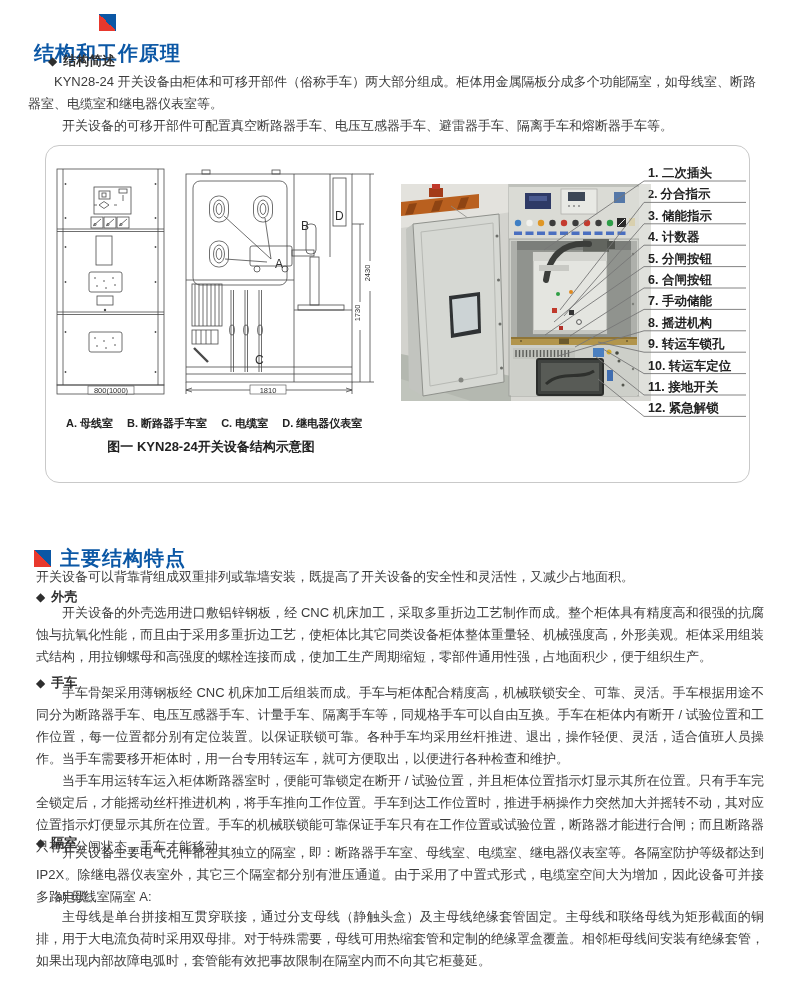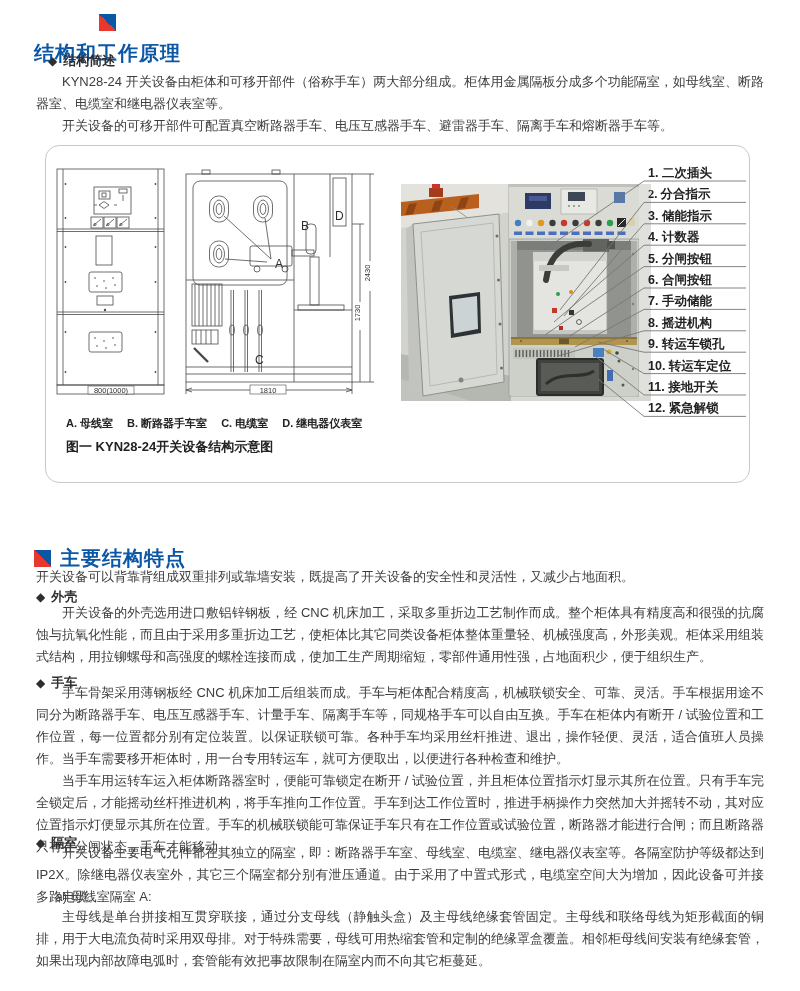--- a/index.html
+++ b/index.html
@@ -12,38 +12,38 @@
   .bullet-line{font-size:13px;font-weight:600;color:#2e2e2e;}
   .bullet-line .dia{margin-right:6px;font-size:12px;}
   p.body{margin:0;font-size:13px;line-height:22px;text-align:justify;color:#3c3c3c;}
   p.ind{text-indent:2em;}
   .figure-box{border:1.5px solid #c9c9c9;border-radius:14px;background:#fff;}
   .callout{position:absolute;left:602px;width:104px;height:20px;line-height:20px;
     font-size:12.5px;font-weight:600;color:#222;white-space:nowrap;}
   .legend{position:absolute;left:20px;top:270px;width:330px;font-size:11px;font-weight:600;color:#222;}
   .legend span{margin-right:14px;}
   .cap{position:absolute;font-size:13px;font-weight:700;color:#222;white-space:nowrap;}
-  .cap1{left:20px;top:292px;width:290px;text-align:left;}
+  .cap1{left:20px;top:292px;width:290px;text-align:center;}
   .cap2{left:365px;top:286px;}
   .suba{text-indent:1.5em;}
   svg text{font-family:"Liberation Sans","DejaVu Sans",sans-serif;}
 </style>
 </head>
 <body>
 
 <div class="abs sec-header" style="top:14px;left:34px;flex-direction:column;">
   <span class="hdr-icon"></span>
   <span class="hdr-title">结构和工作原理</span>
 </div>
 
 <div class="abs bullet-line" style="top:52px;left:36px;margin-left:12px;">
   <span class="dia">◆</span><span>结构简述</span>
 </div>
 
-<p class="abs body ind" style="top:71px;left:36px;width:728px;">KYN28-24 开关设备由柜体和可移开部件（俗称手车）两大部分组成。柜体用金属隔板分成多个功能隔室，如母线室、断路器室、电缆室和继电器仪表室等。</p>
+<p class="abs body ind" style="top:71px;left:28px;width:728px;">KYN28-24 开关设备由柜体和可移开部件（俗称手车）两大部分组成。柜体用金属隔板分成多个功能隔室，如母线室、断路器室、电缆室和继电器仪表室等。</p>
 <p class="abs body ind" style="top:115px;left:36px;width:728px;">开关设备的可移开部件可配置真空断路器手车、电压互感器手车、避雷器手车、隔离手车和熔断器手车等。</p>
 
 <div class="abs figure-box" style="top:145px;left:45px;width:703px;height:336px;">
 
   <svg class="abs" style="left:8px;top:16px;" width="335" height="250" viewBox="0 0 335 250">
     <g fill="none" stroke="#4a4a4a" stroke-width="0.8">
 
       <rect x="3" y="7" width="107" height="216"></rect>
       <line x1="9" y1="7" x2="9" y2="223"></line>
         <line x1="104" y1="7" x2="104" y2="223"></line>

